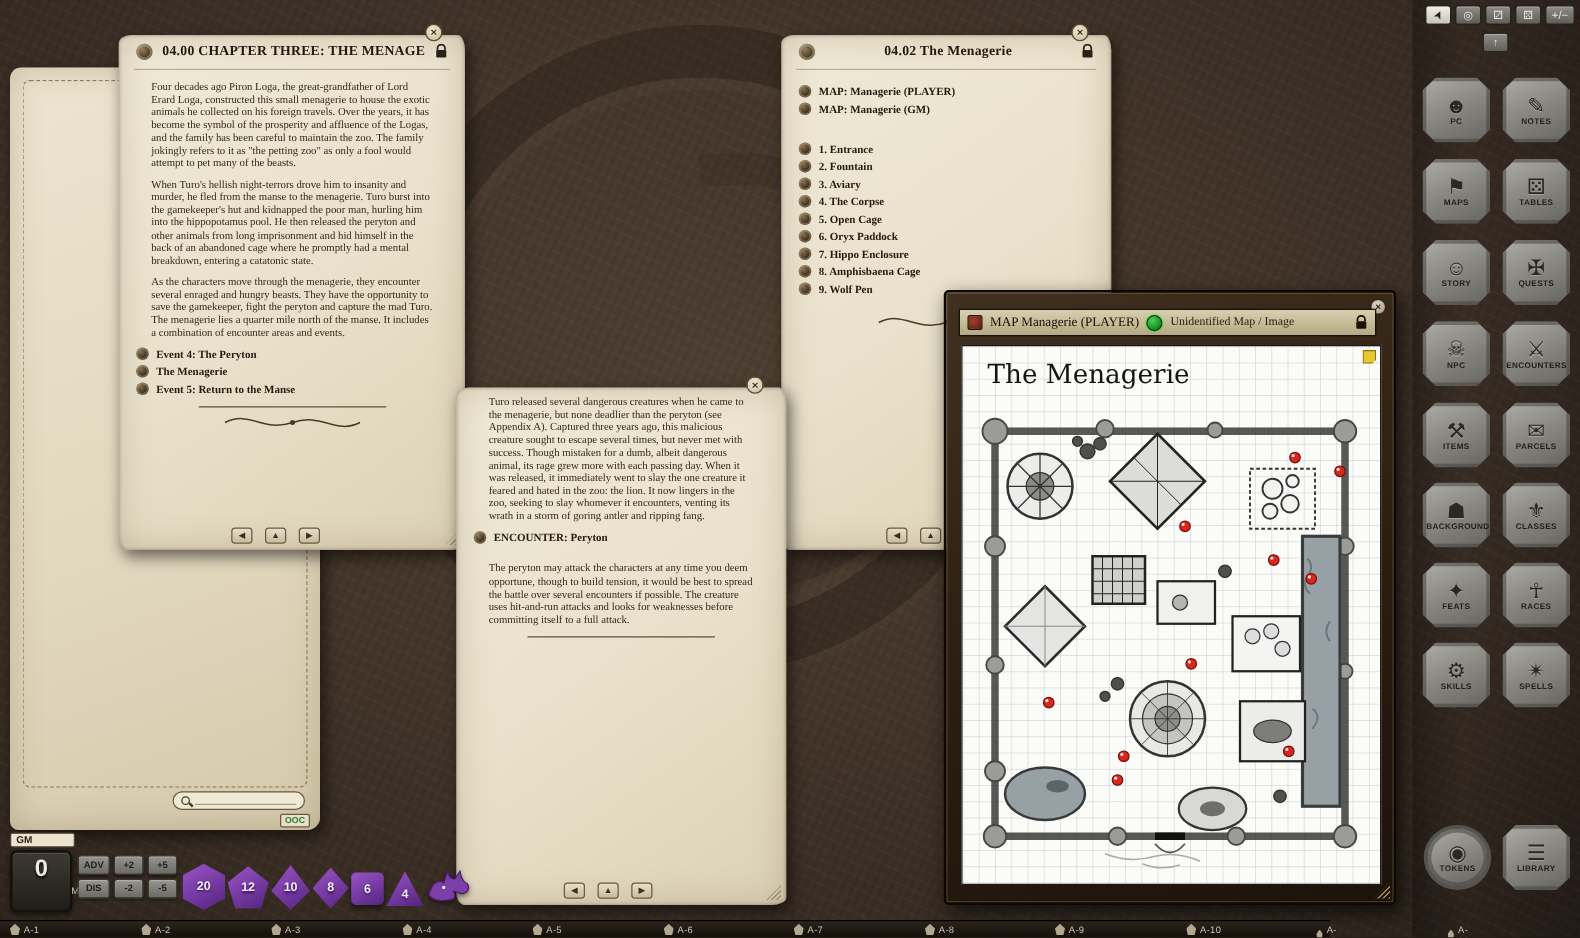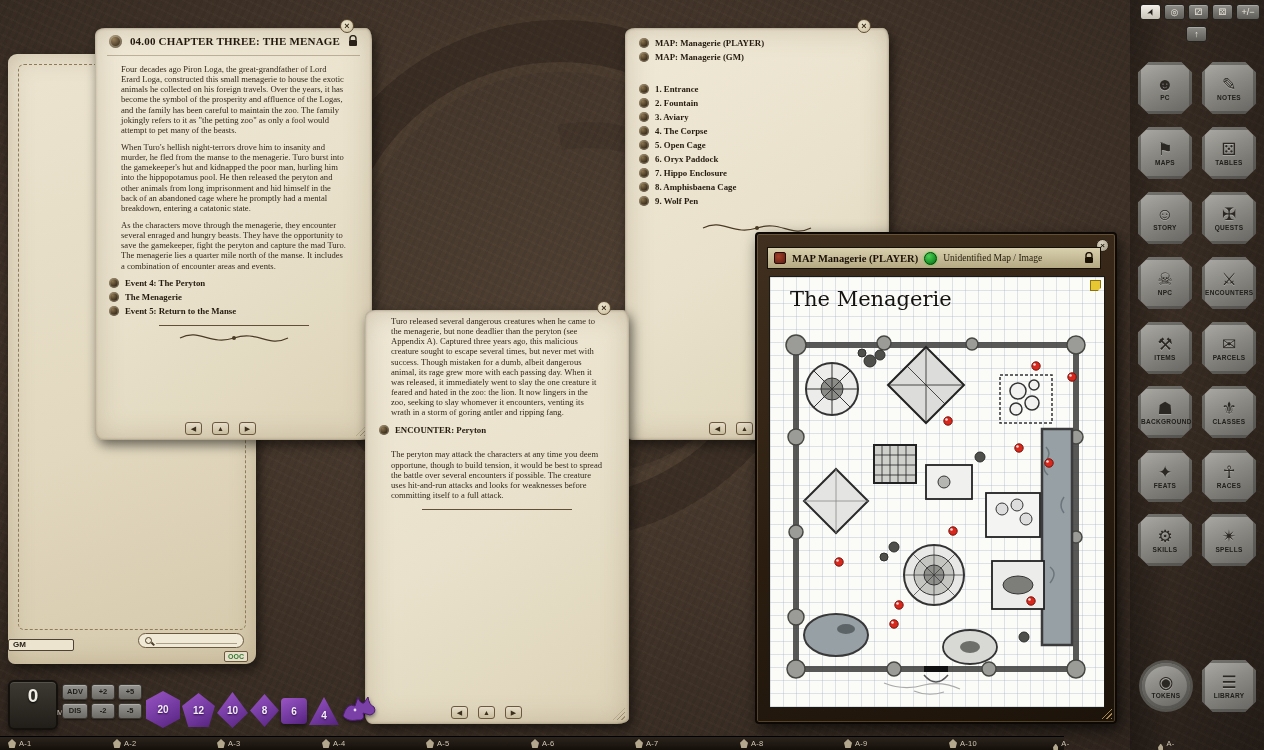--- a/index.html
+++ b/index.html
@@ -51,21 +51,21 @@
   .chat-inner{position:absolute;left:10px;top:10px;right:10px;bottom:34px;border:1px dashed #8d7c59;border-radius:6px;}
   .chat-entry{position:absolute;right:12px;bottom:16px;width:106px;height:15px;background:#f0e9d6;
     border:1px solid #6a5840;border-radius:8px;display:flex;align-items:center;gap:4px;padding:0 6px;}
   .mag{width:7px;height:7px;border:1.5px solid #4a3b26;border-radius:50%;position:relative;flex:0 0 auto}
   .mag::after{content:"";position:absolute;width:4px;height:1.5px;background:#4a3b26;transform:rotate(45deg);right:-4px;bottom:-1px}
   .entry-line{flex:1;border-bottom:1px solid rgba(90,72,48,.45);height:1px;margin-top:6px}
   .chat-mode{position:absolute;right:8px;bottom:2px;min-width:24px;height:11px;padding:0 3px;background:#e7dfc9;
     border:1px solid #6a5840;border-radius:2px;font-size:7px;font-weight:bold;line-height:9px;text-align:center;color:#2f7a33;}
 
   
-  .gm-tag{position:absolute;left:8px;top:639px;width:66px;height:12px;background:#ece4cf;border:1px solid #4c4236;
+  .gm-tag{position:absolute;left:8px;top:666px;width:52px;height:12px;background:#ece4cf;border:1px solid #4c4236;
     border-radius:2px;font-size:8px;font-weight:bold;color:#2a2118;line-height:10px;padding-left:4px;}
   .modifier-box{position:absolute;left:8px;top:680px;width:50px;height:50px;border-radius:6px;
     background:linear-gradient(#3d3a33,#211e19);border:2px solid #14110d;box-shadow:inset 0 1px 0 rgba(255,255,255,.12), 0 2px 4px rgba(0,0,0,.5);}
   .mod-val{font-size:19px;font-weight:bold;color:#efece4;text-align:center;margin-top:3px;text-shadow:0 1px 2px #000;}
   .mod-lbl{font-size:7.5px;color:#cfc9bb;text-align:center;margin-top:1px;padding-left:47px;}
   .mod-btn{position:absolute;width:26px;height:16px;background:linear-gradient(#969490,#6d6b66);
     border:1px solid #39372f;border-radius:3px;font-size:7.5px;font-weight:bold;color:#1f1d18;
     text-align:center;line-height:14px;box-shadow:inset 0 1px 0 rgba(255,255,255,.25), 0 1px 2px rgba(0,0,0,.45);cursor:pointer;}
   .die{position:absolute;background:linear-gradient(150deg,#9a55c4 0%,#7b3fa8 45%,#54227e 100%);
     box-shadow:0 3px 4px rgba(0,0,0,.5);display:flex;align-items:center;justify-content:center;cursor:pointer;}
@@ -78,21 +78,21 @@
   .d4{left:309px;top:697px;width:30px;height:28px;clip-path:polygon(50% 0,100% 100%,0 100%);}
   .d4 .die-num{margin-top:9px}
   .die-dragon{position:absolute;left:340px;top:694px;width:38px;height:32px;cursor:pointer;filter:drop-shadow(0 2px 2px rgba(0,0,0,.5));}
 
   
   .map-win{position:absolute;left:755px;top:232px;width:362px;height:492px;border-radius:4px;
     background:linear-gradient(160deg,#41301f,#2a1d10 55%,#1c130a);border:2px solid #0d0803;
     box-shadow:4px 6px 16px rgba(0,0,0,.65), inset 0 0 0 1px rgba(210,180,120,.28);}
   .map-tb{position:absolute;left:10px;right:14px;top:13px;height:22px;display:flex;align-items:center;gap:6px;
     background:linear-gradient(#d8cfae,#b4a982);border:1px solid #141008;padding:0 6px;}
-  .map-title{font-family:"Liberation Serif",serif;font-weight:bold;font-size:10.5px;color:#190f04;white-space:nowrap;}
+  .map-title{font-family:"Liberation Serif",serif;font-weight:normal;font-size:10.5px;color:#190f04;white-space:nowrap;}
   .map-sub{font-family:"Liberation Serif",serif;font-size:9.5px;color:#241c0c;white-space:nowrap;flex:1;overflow:hidden;}
   .map-mini{width:12px;height:12px;border-radius:2px;background:radial-gradient(circle at 35% 35%,#a4402a,#5e1c10);border:1px solid #230d06;flex:0 0 auto;}
   .idb{width:13px;height:13px;border-radius:50%;background:radial-gradient(circle at 35% 30%,#4fce57,#1f9e2e 55%,#0c5a16);
     border:1px solid #084210;flex:0 0 auto;box-shadow:0 0 2px #0f0;}
   .map-close{position:absolute;top:5px;right:6px;width:13px;height:13px;border-radius:50%;
     background:radial-gradient(circle at 40% 35%,#ded7c5,#9a917c);border:1px solid #2c2416;font-size:8px;line-height:11px;
     text-align:center;color:#241c0e;font-weight:bold;cursor:pointer;}
   .map-canvas{position:absolute;left:12px;top:42px;width:336px;height:432px;background:#fbfbf8;border:1px solid #1d1a14;overflow:hidden;
     background-image:linear-gradient(rgba(165,180,195,.35) 1px,transparent 1px),linear-gradient(90deg,rgba(165,180,195,.35) 1px,transparent 1px);
     background-size:13px 13px;}
@@ -179,20 +179,28 @@
     <div class="navbtns" style="left:90px">
       <div class="nb">◀</div>
       <div class="nb">▲</div>
       <div class="nb">▶</div>
     </div>
     <div class="grip"></div>
   </div>
 
   <div class="win" style="left:625px;top:28px;width:264px;height:412px">
     <div class="closeb">×</div>
+    <div class="tb">
+      <span class="tok"></span>
+      <span class="win-title">04.02 The Menagerie</span>
+      <svg class="lock-ico" width="10" height="12" viewBox="0 0 10 12">
+          <path d="M2 5 V3.6 A3 3 0 0 1 8 3.6 V5" fill="none" stroke="#2a211a" stroke-width="1.4"></path>
+          <rect x="1" y="5" width="8" height="6" rx="1" fill="#2a211a"></rect>
+        </svg>
+    </div>
     <div style="height:6px"></div>
     <div class="linkrow">
         <span class="dot"></span>
         <span>MAP: Managerie (PLAYER)</span>
       </div>
     <div class="linkrow">
         <span class="dot"></span>
         <span>MAP: Managerie (GM)</span>
       </div>
     <div style="height:18px"></div>

